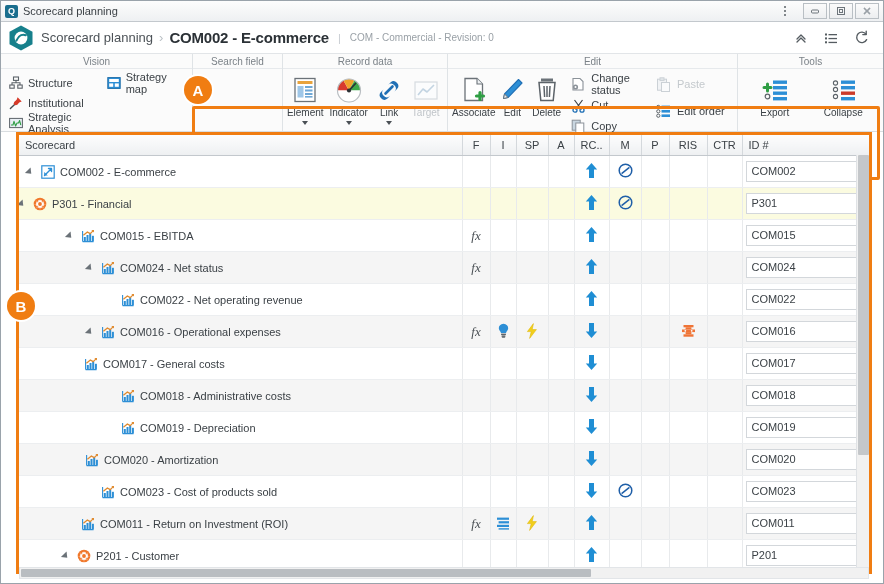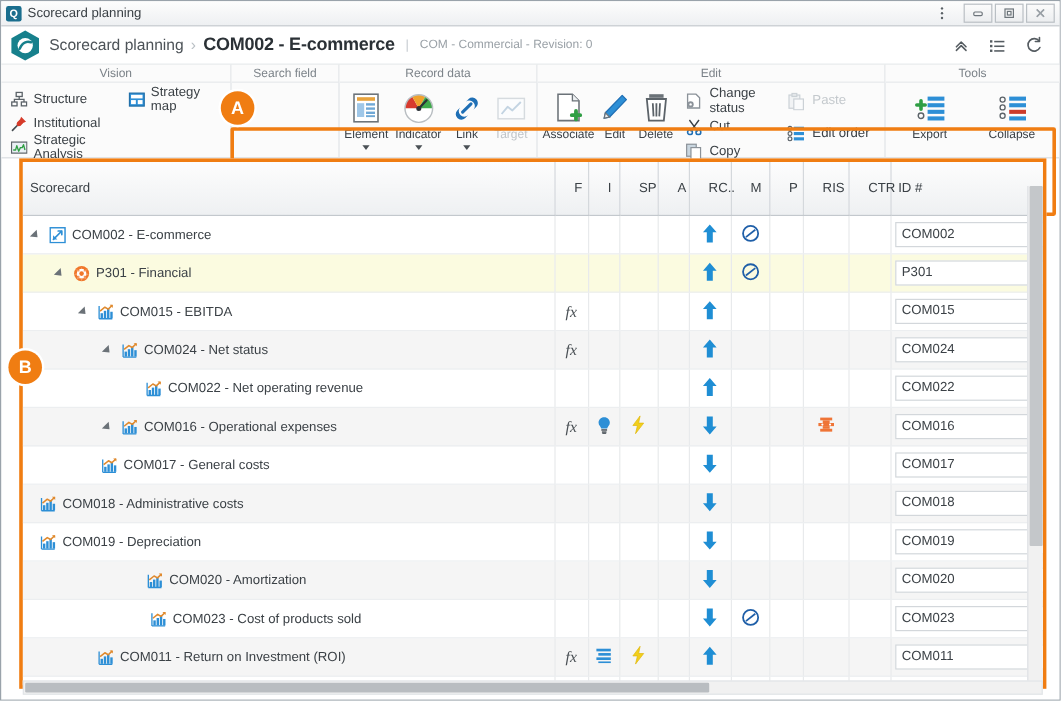--- a/index.html
+++ b/index.html
@@ -133,21 +133,21 @@
     overflow:hidden;
   }
   table.grid{ border-collapse:collapse; width:850px; table-layout:fixed; }
   table.grid th{
     height:20px;
     background:linear-gradient(#fdfdfd,#eef0f2);
     border-right:1px solid #d4d8dc;
     border-bottom:1px solid #c3c8cd;
     font-size:11px; font-weight:normal; color:#3b4146;
     text-align:center;
-    padding:16px;
+    padding:4px;
     margin-left:32px;
   }
   table.grid th.first{ text-align:left; padding-left:6px; }
   table.grid td{
     height:32px;
     border-right:1px solid #e8eaec;
     border-bottom:1px solid #eceef0;
     padding:0;
     text-align:center;
     vertical-align:middle;
@@ -578,21 +578,21 @@
                 </svg></span></td>
             <td></td>
             <td></td>
             <td></td>
             <td class="namecell">
               <span class="idbox">COM002</span>
             </td>
           </tr>
           <tr class="sel">
             <td class="namecell">
-              <div class="nameinner" style="padding-left:28px">
+              <div class="nameinner" style="">
                 <span class="twisty"></span>
                 <span class="rowicon">
                   <svg width="14" height="14" viewBox="0 0 14 14">
                     <circle cx="7" cy="7" r="6.3" fill="#f0772a"></circle>
                     <path d="M7 1.4 L8.3 4.4 L11.6 3.3 L10.1 6.3 L13.2 7.6 L10 8.7 L11.3 11.8 L8.1 10.6 L7 13.6 L5.9 10.6 L2.7 11.8 L4 8.7 L0.8 7.6 L3.9 6.3 L2.4 3.3 L5.7 4.4 Z" fill="#fff" opacity="0.28"></path>
                     <path d="M5.2 3.2 L8.8 3.2 L8.8 5.2 L10.8 5.2 L10.8 8.8 L8.8 8.8 L8.8 10.8 L5.2 10.8 L5.2 8.8 L3.2 8.8 L3.2 5.2 L5.2 5.2 Z" fill="#ffffff"></path>
                     <circle cx="7" cy="7" r="1.9" fill="#f0772a"></circle>
                   </svg>
                 </span>
                 <span>P301 - Financial</span>
@@ -791,21 +791,21 @@
             <td></td>
             <td></td>
             <td></td>
             <td></td>
             <td class="namecell">
               <span class="idbox">COM017</span>
             </td>
           </tr>
           <tr class="alt">
             <td class="namecell">
-              <div class="nameinner" style="">
+              <div class="nameinner" style="padding-left:88px">
                 <span class="twisty empty"></span>
                 <span class="rowicon">
                   <svg width="14" height="14" viewBox="0 0 14 14">
                     <path d="M1.6 12.6 L12.6 12.6 M1.6 12.6 L1.6 2" stroke="#2d8fd6" stroke-width="1.1"></path>
                     <rect x="2.8" y="8" width="2" height="4.2" fill="#2d8fd6"></rect>
                     <rect x="5.5" y="6" width="2" height="6.2" fill="#2d8fd6"></rect>
                     <rect x="8.2" y="4.2" width="2" height="8" fill="#2d8fd6"></rect>
                     <rect x="10.9" y="6.8" width="2" height="5.4" fill="#2d8fd6"></rect>
                     <path d="M2.4 6.2 L6.4 3 L9.2 4.6 L12.6 1.4" stroke="#e08a2e" stroke-width="1.3" fill="none" stroke-linejoin="round"></path>
                     <path d="M10.3 1 L13 1 L13 3.6 Z" fill="#e08a2e"></path>
@@ -824,21 +824,21 @@
             <td></td>
             <td></td>
             <td></td>
             <td></td>
             <td class="namecell">
               <span class="idbox">COM018</span>
             </td>
           </tr>
           <tr>
             <td class="namecell">
-              <div class="nameinner" style="">
+              <div class="nameinner" style="padding-left:88px">
                 <span class="twisty empty"></span>
                 <span class="rowicon">
                   <svg width="14" height="14" viewBox="0 0 14 14">
                     <path d="M1.6 12.6 L12.6 12.6 M1.6 12.6 L1.6 2" stroke="#2d8fd6" stroke-width="1.1"></path>
                     <rect x="2.8" y="8" width="2" height="4.2" fill="#2d8fd6"></rect>
                     <rect x="5.5" y="6" width="2" height="6.2" fill="#2d8fd6"></rect>
                     <rect x="8.2" y="4.2" width="2" height="8" fill="#2d8fd6"></rect>
                     <rect x="10.9" y="6.8" width="2" height="5.4" fill="#2d8fd6"></rect>
                     <path d="M2.4 6.2 L6.4 3 L9.2 4.6 L12.6 1.4" stroke="#e08a2e" stroke-width="1.3" fill="none" stroke-linejoin="round"></path>
                     <path d="M10.3 1 L13 1 L13 3.6 Z" fill="#e08a2e"></path>
@@ -857,21 +857,21 @@
             <td></td>
             <td></td>
             <td></td>
             <td></td>
             <td class="namecell">
               <span class="idbox">COM019</span>
             </td>
           </tr>
           <tr class="alt">
             <td class="namecell">
-              <div class="nameinner" style="padding-left:89px">
+              <div class="nameinner" style="padding-left:52px">
                 <span class="twisty empty"></span>
                 <span class="rowicon">
                   <svg width="14" height="14" viewBox="0 0 14 14">
                     <path d="M1.6 12.6 L12.6 12.6 M1.6 12.6 L1.6 2" stroke="#2d8fd6" stroke-width="1.1"></path>
                     <rect x="2.8" y="8" width="2" height="4.2" fill="#2d8fd6"></rect>
                     <rect x="5.5" y="6" width="2" height="6.2" fill="#2d8fd6"></rect>
                     <rect x="8.2" y="4.2" width="2" height="8" fill="#2d8fd6"></rect>
                     <rect x="10.9" y="6.8" width="2" height="5.4" fill="#2d8fd6"></rect>
                     <path d="M2.4 6.2 L6.4 3 L9.2 4.6 L12.6 1.4" stroke="#e08a2e" stroke-width="1.3" fill="none" stroke-linejoin="round"></path>
                     <path d="M10.3 1 L13 1 L13 3.6 Z" fill="#e08a2e"></path>
@@ -890,21 +890,21 @@
             <td></td>
             <td></td>
             <td></td>
             <td></td>
             <td class="namecell">
               <span class="idbox">COM020</span>
             </td>
           </tr>
           <tr>
             <td class="namecell">
-              <div class="nameinner" style="padding-left:92px">
+              <div class="nameinner" style="padding-left:68px">
                 <span class="twisty empty"></span>
                 <span class="rowicon">
                   <svg width="14" height="14" viewBox="0 0 14 14">
                     <path d="M1.6 12.6 L12.6 12.6 M1.6 12.6 L1.6 2" stroke="#2d8fd6" stroke-width="1.1"></path>
                     <rect x="2.8" y="8" width="2" height="4.2" fill="#2d8fd6"></rect>
                     <rect x="5.5" y="6" width="2" height="6.2" fill="#2d8fd6"></rect>
                     <rect x="8.2" y="4.2" width="2" height="8" fill="#2d8fd6"></rect>
                     <rect x="10.9" y="6.8" width="2" height="5.4" fill="#2d8fd6"></rect>
                     <path d="M2.4 6.2 L6.4 3 L9.2 4.6 L12.6 1.4" stroke="#e08a2e" stroke-width="1.3" fill="none" stroke-linejoin="round"></path>
                     <path d="M10.3 1 L13 1 L13 3.6 Z" fill="#e08a2e"></path>

